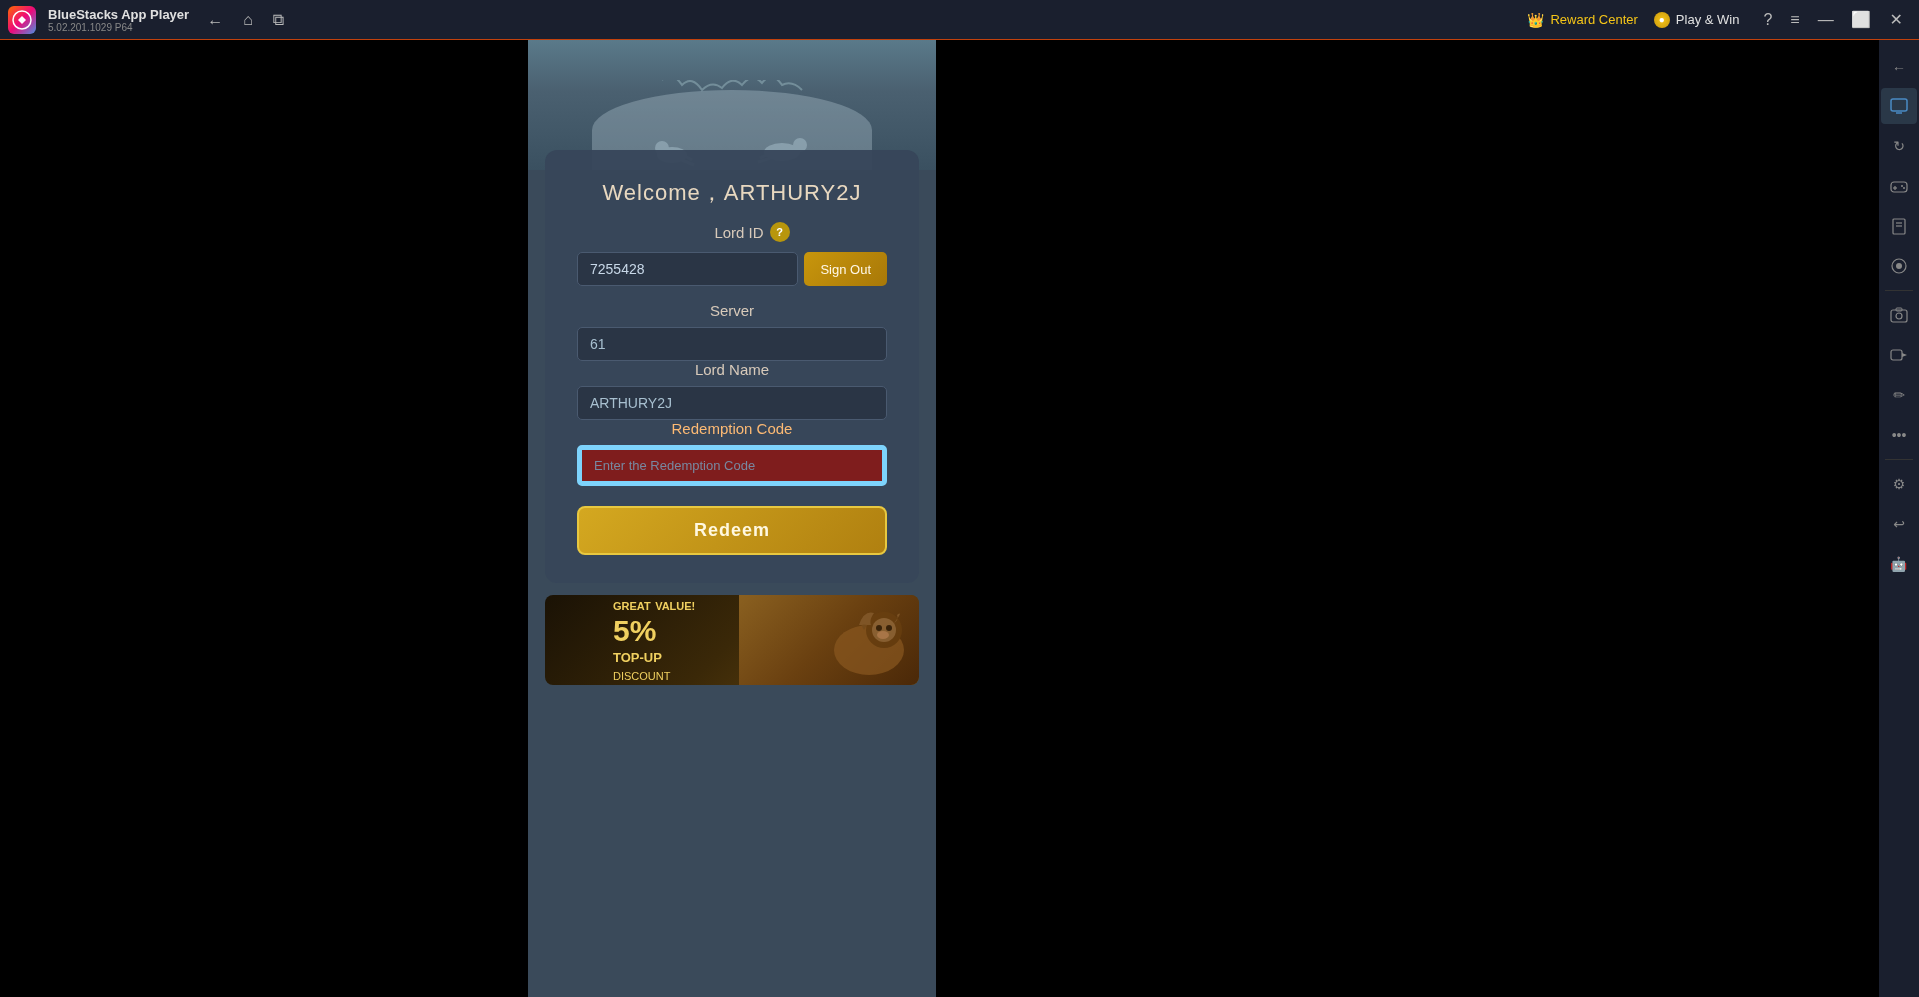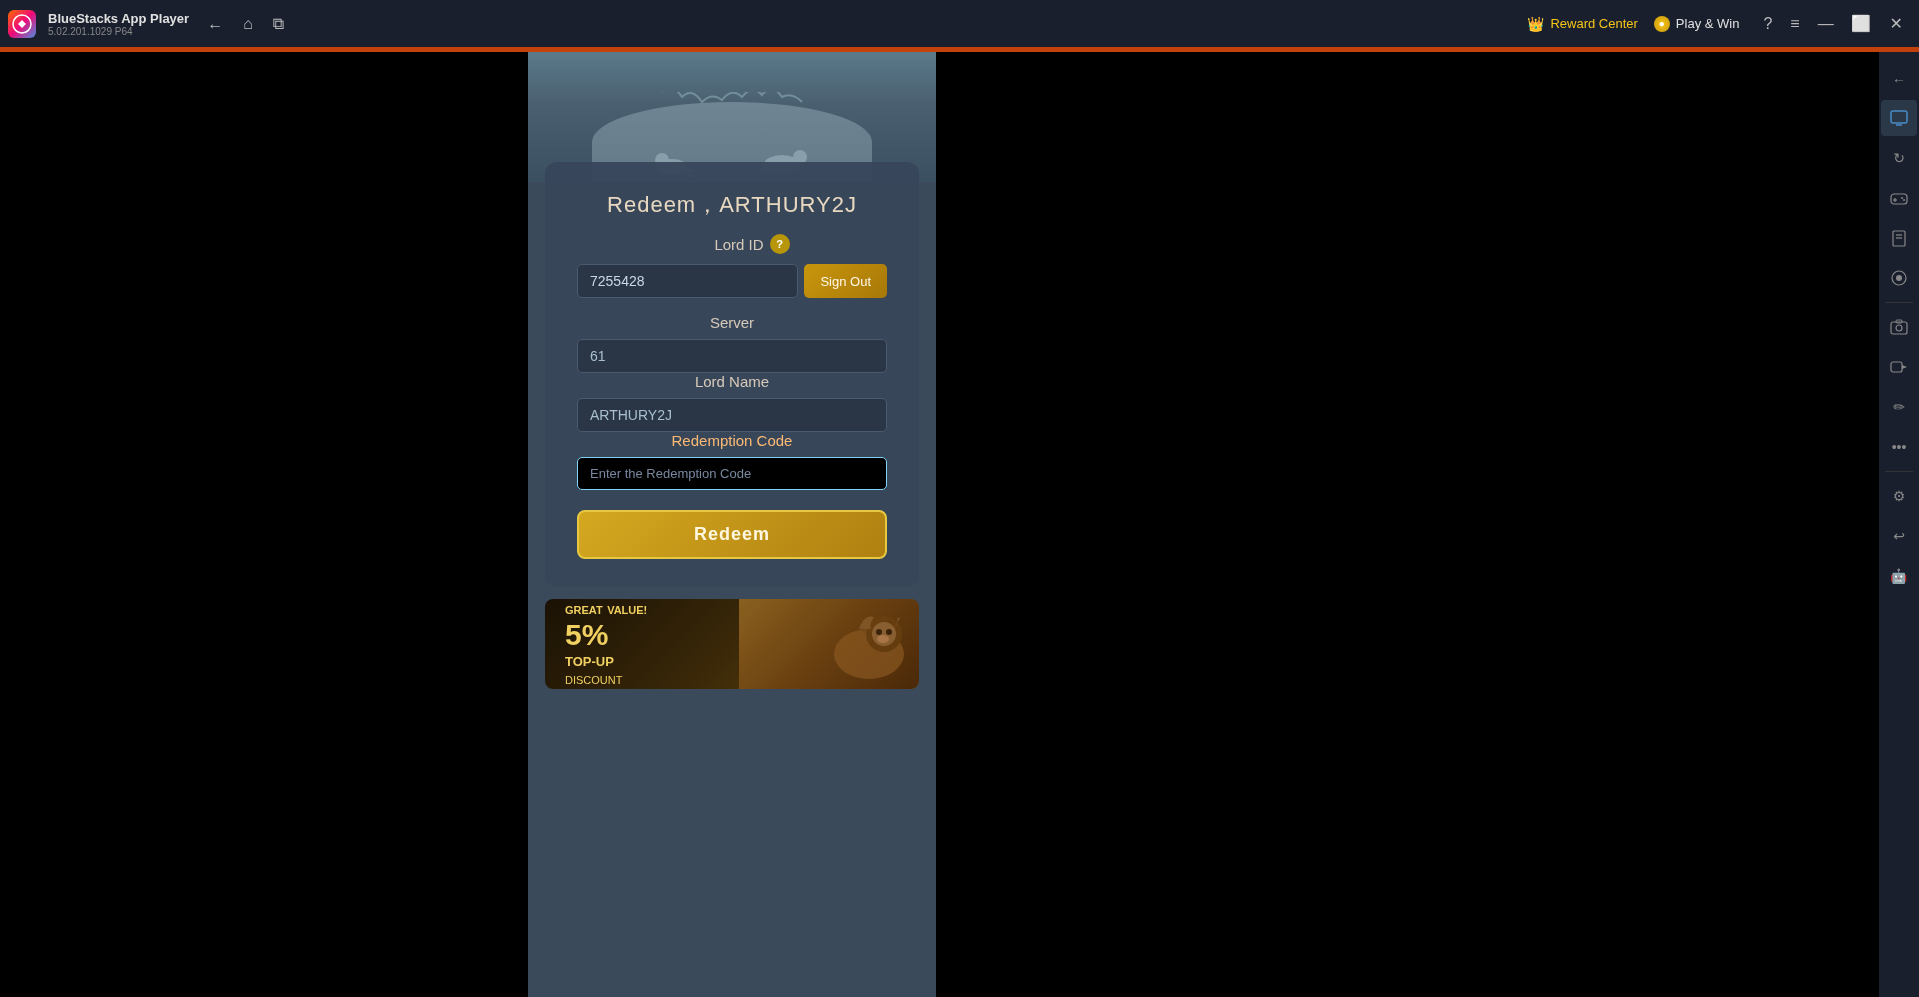--- a/index.html
+++ b/index.html
@@ -9,28 +9,28 @@
       height: 997px;
       background: #000;
       font-family: 'Segoe UI', Arial, sans-serif;
       overflow: hidden;
       display: flex;
       flex-direction: column;
     }
 
     
     .titlebar {
-      height: 52px;
+      height: 40px;
       background: #1a1f2e;
       display: flex;
       align-items: center;
       justify-content: space-between;
       padding: 0 8px;
       flex-shrink: 0;
-      border-bottom: 5px solid #c2410c;
+      border-bottom: 1px solid #c2410c;
     }
     .titlebar-left {
       display: flex;
       align-items: center;
       gap: 12px;
     }
     .titlebar-logo {
       width: 28px;
       height: 28px;
       background: linear-gradient(135deg, #ff6a00, #ee0979, #4a90e2);
@@ -259,22 +259,22 @@
 
     .redemption-label {
       color: #fdba74;
       font-size: 15px;
       text-align: center;
       margin-bottom: 8px;
     }
 
     .redemption-input {
       width: 100%;
-      background: #000000;
-      border: 1px solid #7dd3fc;
+      background: #7f1d1d;
+      border: 5px solid #7dd3fc;
       border-radius: 5px;
       padding: 8px 12px;
       color: #8898a8;
       font-size: 13px;
       outline: none;
       margin-bottom: 20px;
     }
     .redemption-input::placeholder {
       color: #7888a0;
     }
@@ -297,20 +297,21 @@
       width: 374px;
       height: 90px;
       margin-top: 12px;
       border-radius: 8px;
       overflow: hidden;
       background: linear-gradient(135deg, #1a1205, #3a2808, #6a4a10);
       position: relative;
       display: flex;
       align-items: center;
       flex-shrink: 0;
+      padding-left: 48px;
     }
     .banner-text {
       padding: 12px 20px;
       z-index: 2;
     }
     .banner-lion {
       position: absolute;
       right: 0;
       top: 0;
       width: 180px;
@@ -416,21 +417,21 @@
 
         <ellipse cx="200" cy="72" rx="18" ry="9" fill="#a8c0cc"></ellipse>
         <circle cx="218" cy="65" r="7" fill="#a8c0cc"></circle>
         <line x1="195" y1="70" x2="178" y2="78" stroke="#a8c0cc" stroke-width="3"></line>
         <line x1="195" y1="76" x2="176" y2="82" stroke="#a8c0cc" stroke-width="3"></line>
       </svg>
     </div>
 
     <div class="form-card">
 
-      <div class="welcome-title">Redeem，ARTHURY2J</div>
+      <div class="welcome-title">Welcome，ARTHURY2J</div>
 
       <div class="lord-id-row">
         <span class="lord-id-label">Lord ID</span>
         <div class="lord-id-help">?</div>
       </div>
 
       <div class="lord-id-input-row">
         <input class="lord-id-input" type="text" value="7255428" style="">
         <button class="sign-out-btn">Sign Out</button>
       </div>

